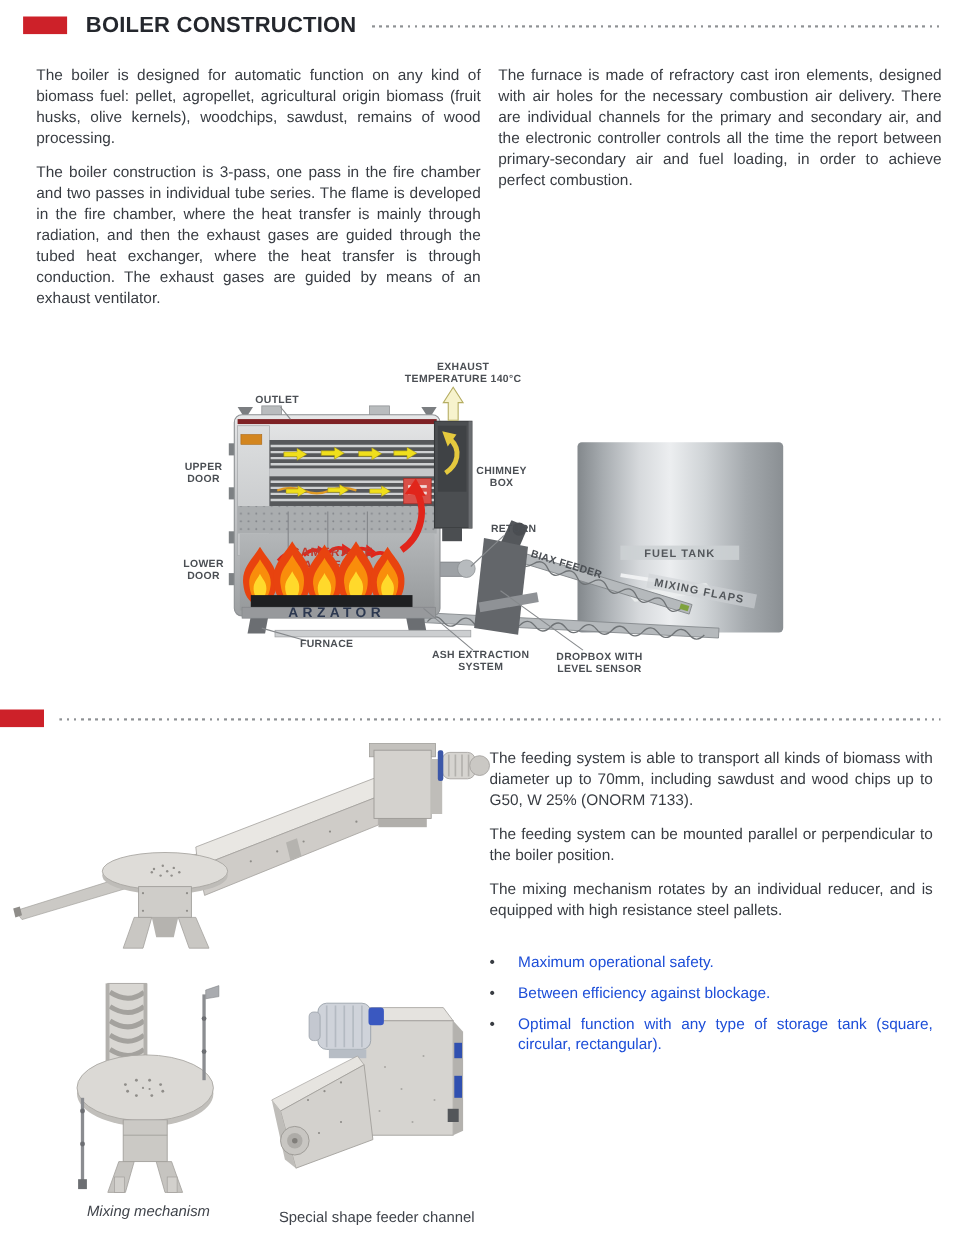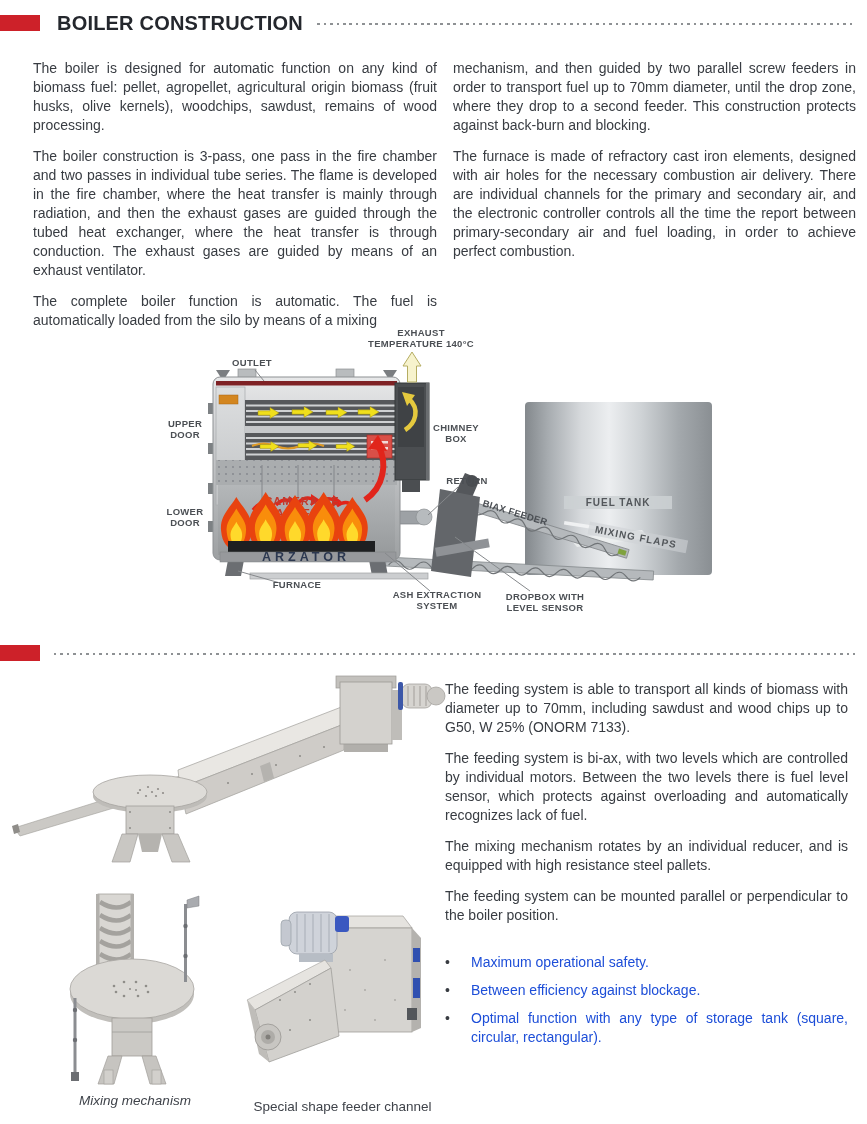--- a/index.html
+++ b/index.html
@@ -25,33 +25,31 @@
   .dlabel{font:700 9.5px "Liberation Sans",sans-serif;fill:#4b4f54;letter-spacing:.3px;}
   .dlabel-red{font:700 11px "Liberation Sans",sans-serif;fill:#c2392c;letter-spacing:1px;}
   .arzator{font:700 12.5px "Liberation Sans",sans-serif;fill:#2c3850;letter-spacing:4px;}
   .tanklabel{font:700 10px "Liberation Sans",sans-serif;fill:#53575b;letter-spacing:1px;}
 </style>
 </head>
 <body>
 
 <div class="page">
 
-  <div class="section-header" style="top:6px;">
+  <div class="section-header" style="top:6px;margin-left:21px;">
     <div class="red-block"></div>
     <h1 class="section-title">BOILER CONSTRUCTION</h1>
     <div class="dotted"></div>
   </div>
 
   <div class="col" style="top:47px;left:33px;width:404px;">
     <p class="body-p">The boiler is designed for automatic function on any kind of biomass fuel: pellet, agropellet, agricultural origin biomass (fruit husks, olive kernels), woodchips, sawdust, remains of wood processing.</p>
     <p class="body-p">The boiler construction is 3-pass, one pass in the fire chamber and two passes in individual tube series. The flame is developed in the fire chamber, where the heat transfer is mainly through radiation, and then the exhaust gases are guided through the tubed heat exchanger, where the heat transfer is through conduction. The exhaust gases are guided by means of an exhaust ventilator.</p>
-    <p class="body-p">The complete boiler function is automatic. The fuel is automatically loaded from the silo by means of a mixing</p>
   </div>
   <div class="col" style="top:47px;left:453px;width:403px;">
-    <p class="body-p">mechanism, and then guided by two parallel screw feeders in order to transport fuel up to 70mm diameter, until the drop zone, where they drop to a second feeder. This construction protects against back-burn and blocking.</p>
     <p class="body-p">The furnace is made of refractory cast iron elements, designed with air holes for the necessary combustion air delivery. There are individual channels for the primary and secondary air, and the electronic controller controls all the time the report between primary-secondary air and fuel loading, in order to achieve perfect combustion.</p>
   </div>
 
   <svg class="img-abs" style="top:325px;left:140px;" width="727" height="300" viewBox="0 0 727 300">
     <defs>
       <linearGradient id="bodyGrad" x1="0" y1="0" x2="0" y2="1">
         <stop offset="0" stop-color="#e7e8e9"></stop>
           <stop offset=".45" stop-color="#c3c5c7"></stop>
           <stop offset="1" stop-color="#9da0a2"></stop>
       </linearGradient>
@@ -291,23 +289,22 @@
         <circle cx="122" cy="162" r="1"></circle>
         <circle cx="162" cy="162" r="1"></circle>
     </g>
     <polygon points="114,168 130,168 122,196 104,196" fill="#c9c7c3" stroke="#a19f9b" stroke-width=".7"></polygon>
     <polygon points="154,168 170,168 182,196 164,196" fill="#c9c7c3" stroke="#a19f9b" stroke-width=".7"></polygon>
     <polygon points="130,168 154,168 150,186 134,186" fill="#b5b3af"></polygon>
   </svg>
 
   <div class="col" style="top:668px;left:445px;width:403px;">
     <p class="body-p">The feeding system is able to transport all kinds of biomass with diameter up to 70mm, including sawdust and wood chips up to G50, W 25% (ONORM 7133).</p>
-    <p class="body-p">The feeding system is bi-ax, with two levels which are controlled by individual motors. Between the two levels there is fuel level sensor, which protects against overloading and automatically recognizes lack of fuel.</p>
+    <p class="body-p">The feeding system can be mounted parallel or perpendicular to the boiler position.</p>
     <p class="body-p">The mixing mechanism rotates by an individual reducer, and is equipped with high resistance steel pallets.</p>
-    <p class="body-p">The feeding system can be mounted parallel or perpendicular to the boiler position.</p>
     <div class="bullets">
       <div class="bullet-row">
         <span class="bullet-glyph">•</span>
         <span class="bullet-text">Maximum operational safety.</span>
       </div>
       <div class="bullet-row">
         <span class="bullet-glyph">•</span>
         <span class="bullet-text">Between efficiency against blockage.</span>
       </div>
       <div class="bullet-row">

